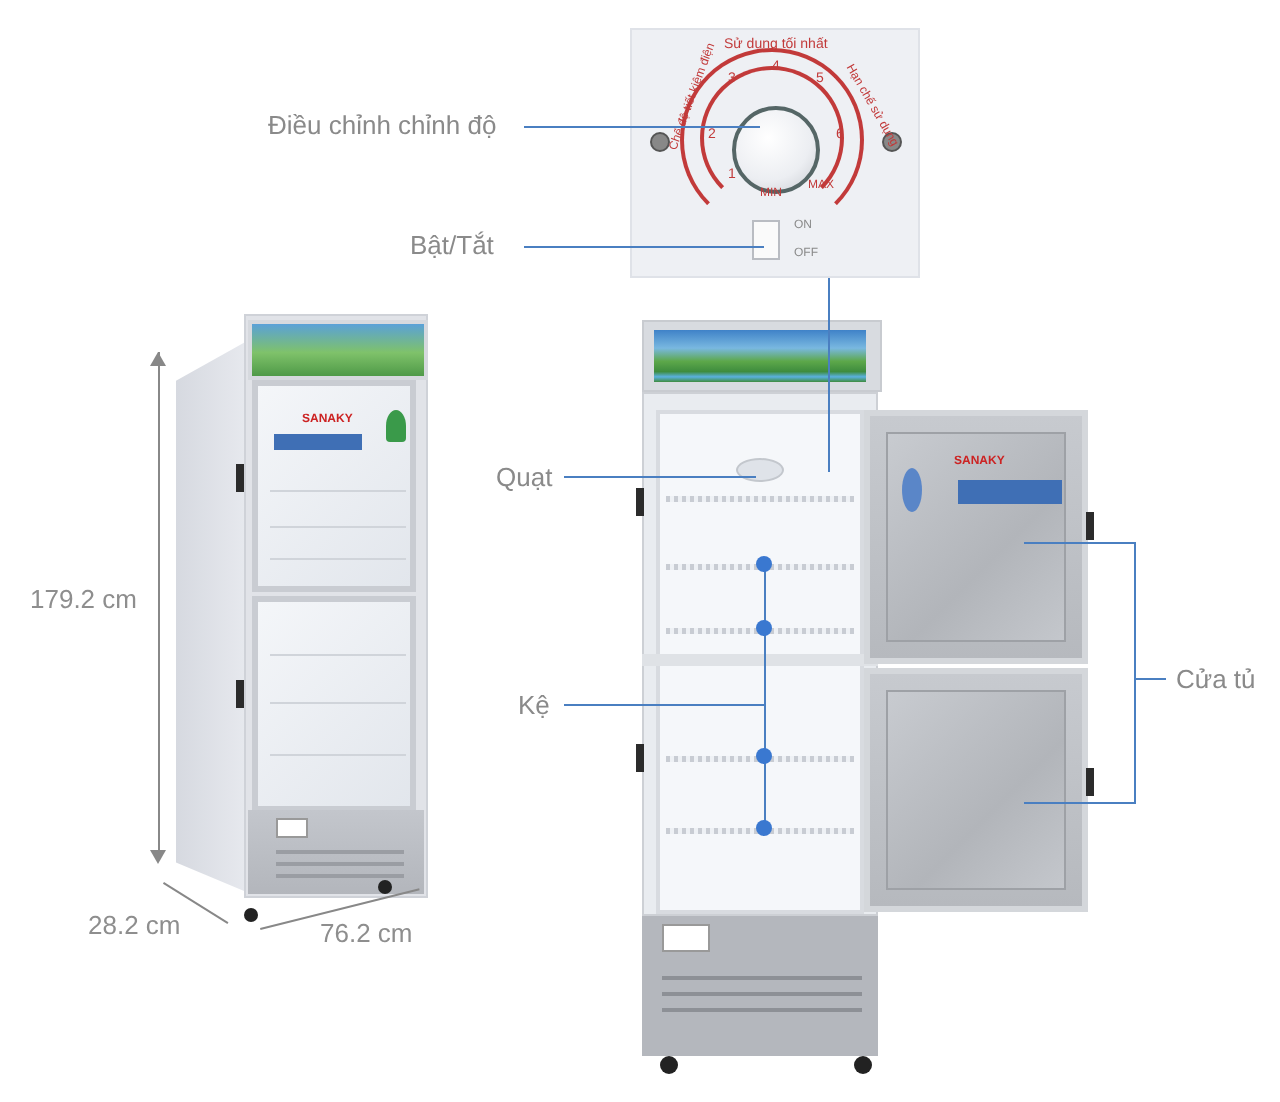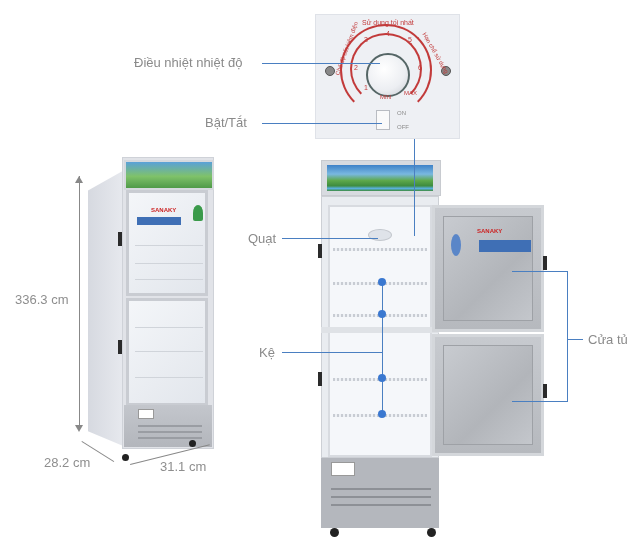--- a/index.html
+++ b/index.html
@@ -65,27 +65,27 @@
   <div class="vent" style="left:14px;top:20px;width:64px;"></div>
   <div class="vent" style="left:14px;top:26px;width:64px;"></div>
   <div class="vent" style="left:14px;top:32px;width:64px;"></div>
 </div>
 <div class="wheel" style="left:122px;top:454px;"></div>
 <div class="wheel" style="left:189px;top:440px;"></div>
 
 <div class="abs" style="left:79px;top:176px;width:1px;height:254px;background:#888;"></div>
 <div class="abs" style="left:75px;top:176px;width:0;height:0;border-left:4px solid transparent;border-right:4px solid transparent;border-bottom:7px solid #888;"></div>
 <div class="abs" style="left:75px;top:425px;width:0;height:0;border-left:4px solid transparent;border-right:4px solid transparent;border-top:7px solid #888;"></div>
-<div class="dim" style="left:15px;top:292px;">336.3 cm</div>
+<div class="dim" style="left:15px;top:292px;">179.2 cm</div>
 
 <div class="abs" style="left:82px;top:441px;width:38px;height:1px;background:#888;transform:rotate(32deg);transform-origin:0 0;"></div>
 <div class="dim" style="left:44px;top:455px;">28.2 cm</div>
 
 <div class="abs" style="left:130px;top:464px;width:82px;height:1px;background:#888;transform:rotate(-14deg);transform-origin:0 0;"></div>
-<div class="dim" style="left:160px;top:459px;">31.1 cm</div>
+<div class="dim" style="left:160px;top:459px;">76.2 cm</div>
 
 <div class="abs panel"></div>
 <div class="abs arcring2"></div>
 <div class="abs arcring"></div>
 <div class="abs knob"></div>
 <div class="abs scr" style="left:325px;top:66px;"></div>
 <div class="abs scr" style="left:441px;top:66px;"></div>
 <span class="red" style="left:362px;top:19px;font-size:7px;">Sử dụng tối nhất</span>
 <span class="red" style="left:337px;top:72px;transform:rotate(-70deg);transform-origin:left;font-size:6px;">Chế độ tiết kiệm điện</span>
 <span class="red" style="left:424px;top:30px;transform:rotate(60deg);transform-origin:left;font-size:6px;">Hạn chế sử dụng</span>
@@ -128,21 +128,21 @@
   <span class="abs" style="left:42px;top:20px;font-size:6px;color:#c22;font-weight:bold;">SANAKY</span>
   <div class="abs" style="left:44px;top:32px;width:52px;height:12px;background:#3f6fb5;"></div>
   <div class="abs" style="left:16px;top:26px;width:10px;height:22px;background:#5a86c8;border-radius:50%;"></div>
 </div>
 <div class="rf-door" style="top:334px;height:122px;">
   <div class="rf-door-inner"></div>
 </div>
 <div class="handle" style="left:543px;top:256px;"></div>
 <div class="handle" style="left:543px;top:384px;"></div>
 
-<span class="lbl" style="left:134px;top:55px;">Điều nhiệt nhiệt độ</span>
+<span class="lbl" style="left:134px;top:55px;">Điều chỉnh chỉnh độ</span>
 <div class="line" style="left:262px;top:63px;width:118px;height:1px;"></div>
 
 <span class="lbl" style="left:205px;top:115px;">Bật/Tắt</span>
 <div class="line" style="left:262px;top:123px;width:120px;height:1px;"></div>
 
 <div class="line" style="left:414px;top:139px;width:1px;height:97px;"></div>
 
 <span class="lbl" style="left:248px;top:231px;">Quạt</span>
 <div class="line" style="left:282px;top:238px;width:96px;height:1px;"></div>
 

